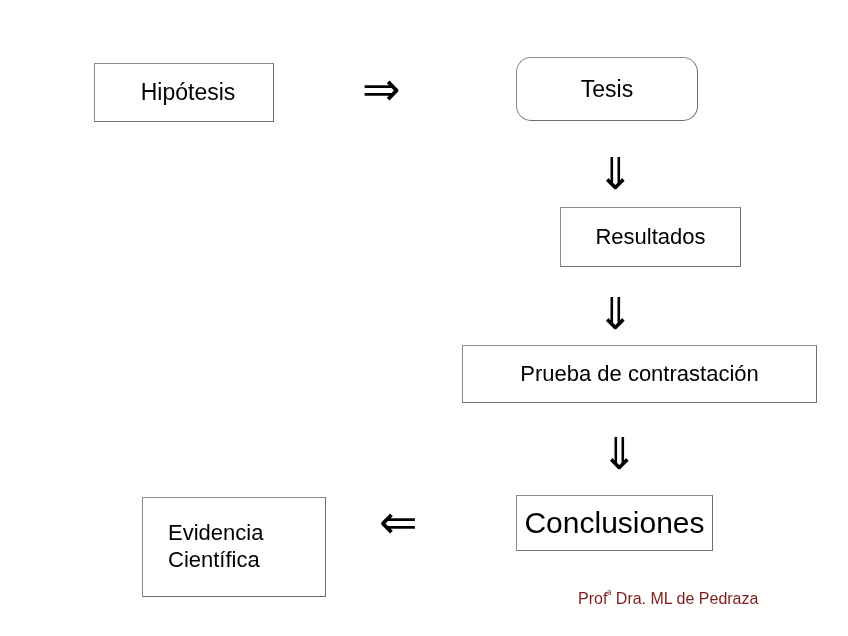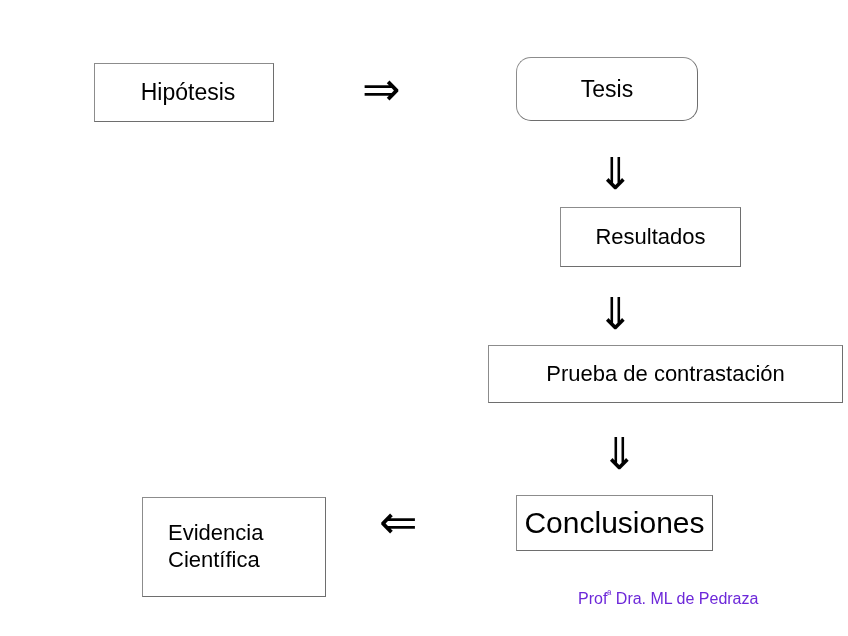--- a/index.html
+++ b/index.html
@@ -57,21 +57,21 @@
     left: 516px; top: 57px;  width: 182px; height: 64px;
     font-size: 23px;
     border-radius: 15px;
   }
   #node-resultados {
     left: 524px; top: 207px; width: 181px; height: 60px;
     font-size: 22px;
     margin-left: 36px;
   }
   #node-prueba {
-    left: 488px; top: 345px; width: 355px; height: 58px;
+    left: 462px; top: 345px; width: 355px; height: 58px;
     font-size: 22px;
   }
   #node-conclusiones {
     left: 516px; top: 495px; width: 197px; height: 56px;
     font-size: 30px;
   }
   #node-evidencia {
     left: 142px; top: 497px; width: 184px; height: 100px;
     font-size: 22px;
     padding-left: 25px;
@@ -106,21 +106,21 @@
   #arrow-conclusiones-evidencia {
     left: 379px; top: 499px;
   }
 
   
   #attribution {
     position: absolute;
     left: 578px;
     top: 590px;
     font-size: 16px;
-    color: #6d28d9;
+    color: #7f1d1d;
     white-space: nowrap;
   }
   #attribution sup {
     font-size: 0.68em;
     vertical-align: super;
     line-height: 0;
   }
 </style>
 </head>
 <body>

